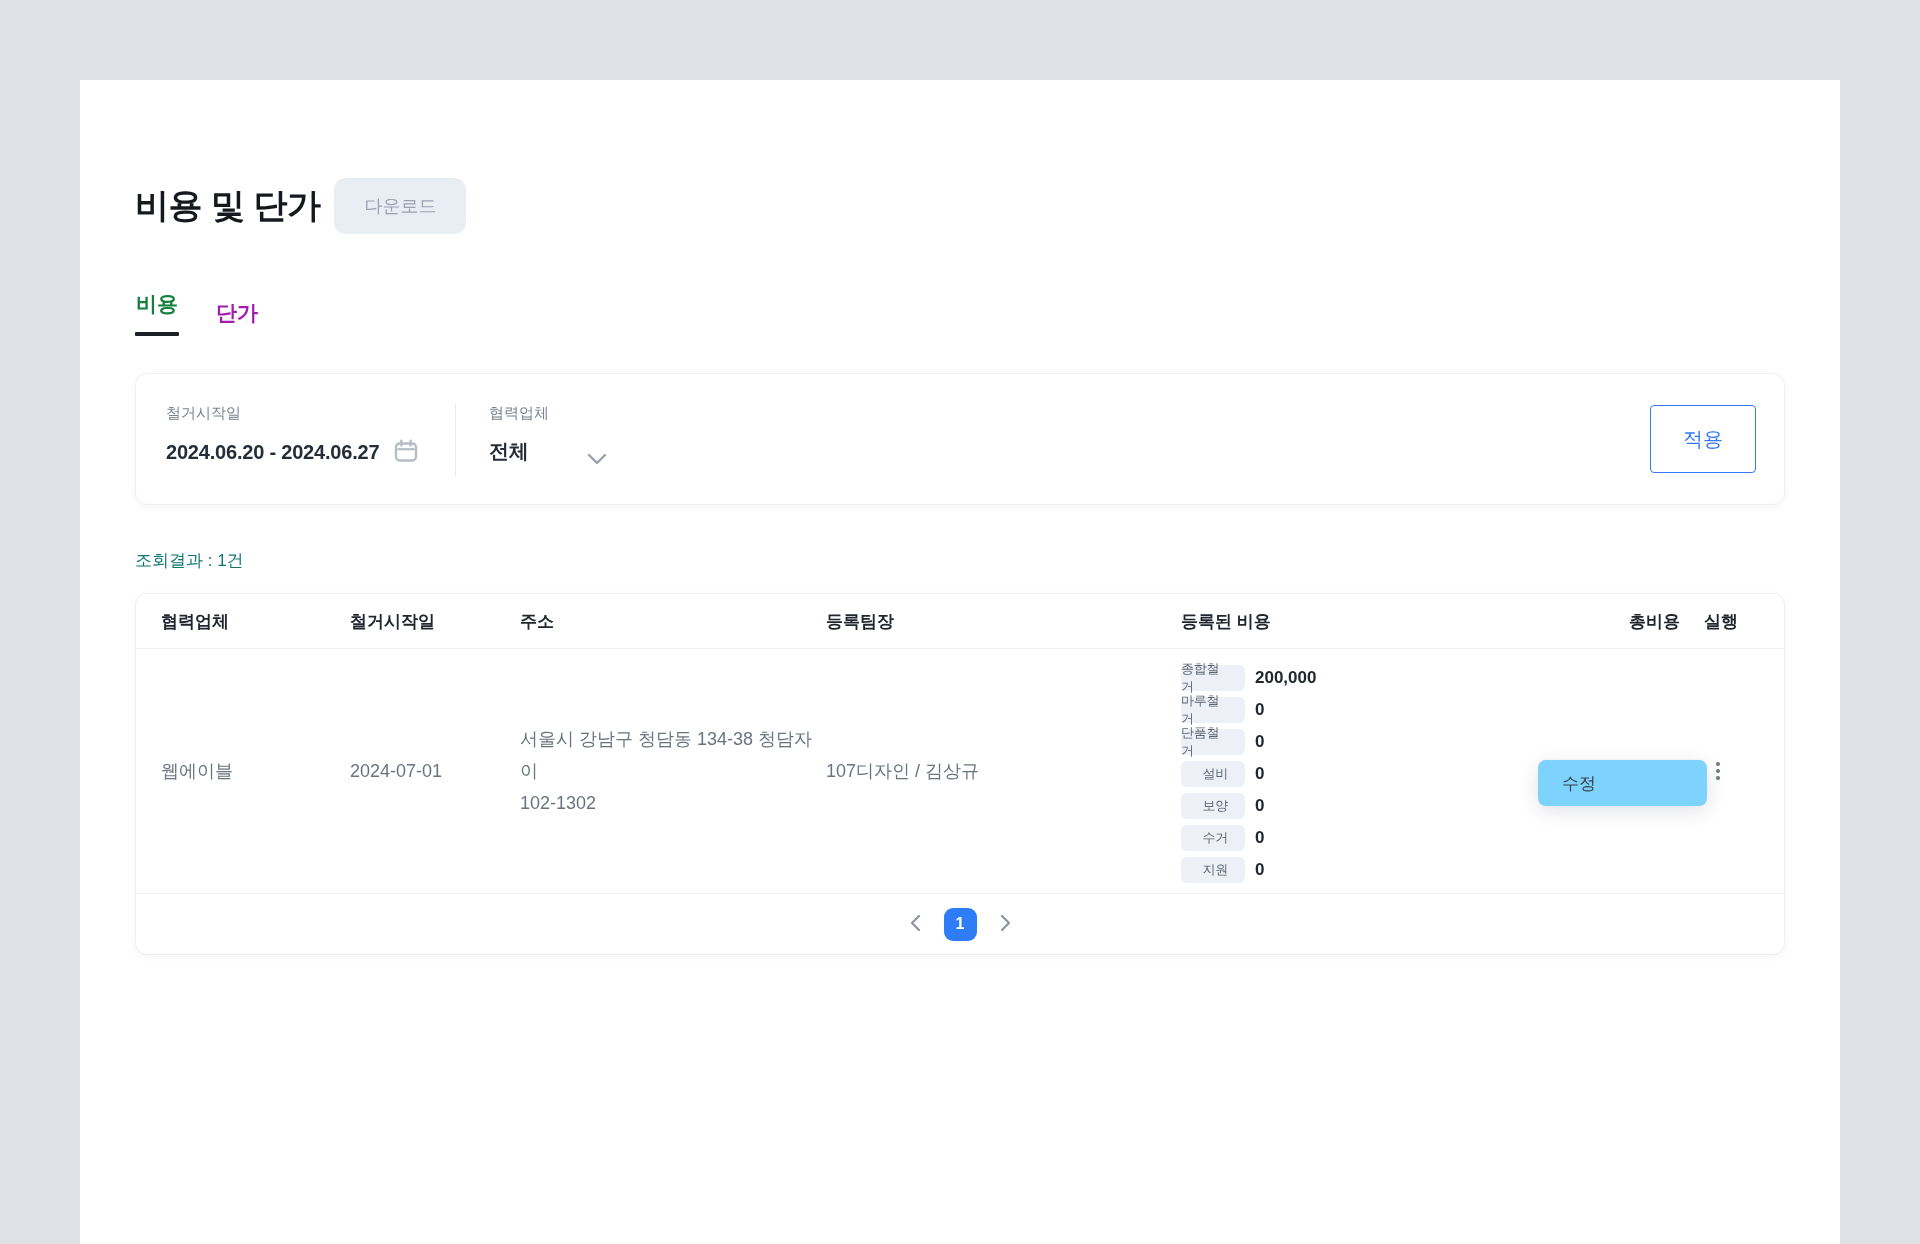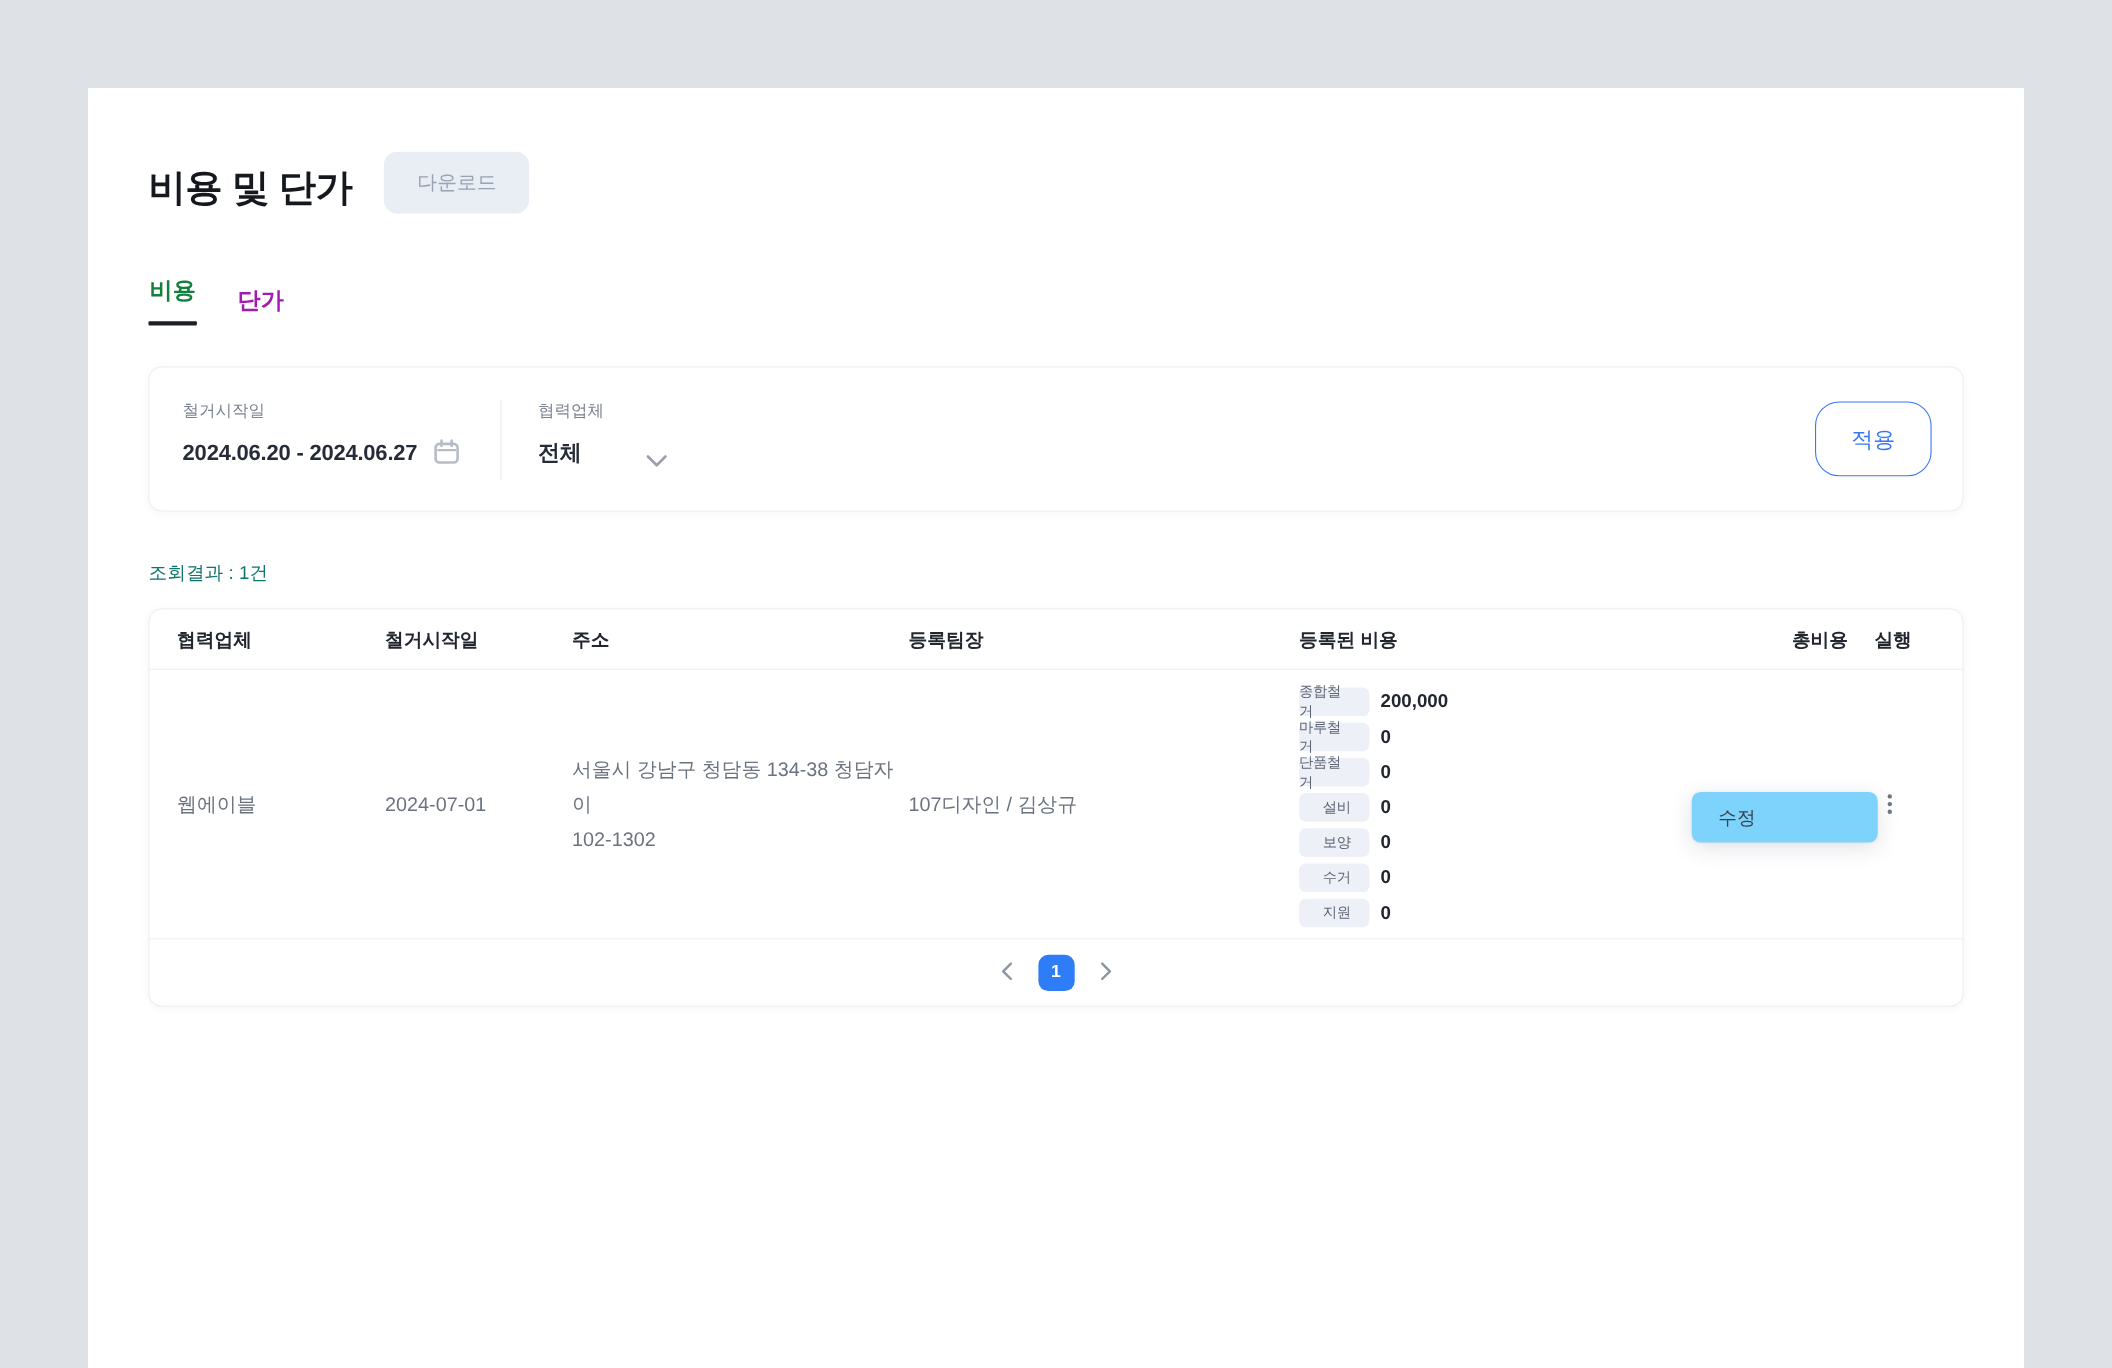--- a/index.html
+++ b/index.html
@@ -10,21 +10,21 @@
     overflow: hidden;
   }
   .panel {
     position: absolute;
     left: 80px; top: 80px;
     width: 1760px; height: 1164px;
     background: #ffffff;
     padding: 58px 0 0 55px;
   }
   
-  .page-header { display: flex; align-items: flex-end; gap: 29px; height: 56px; }
+  .page-header { display: flex; align-items: center; gap: 14px; height: 56px; margin-top: 40px; }
   .page-title {
     font-size: 34px; font-weight: 800; color: #15181d; letter-spacing: -0.5px;
   }
   .btn-download {
     height: 56px; padding: 16px 30px; border: none; cursor: pointer;
     background: #e9edf4; color: #9aa3b2;
     border-radius: 12px; font-size: 18px;
     font-family: inherit;
   }
   
@@ -50,21 +50,21 @@
   .filter-group.second { padding-left: 33px; }
   .filter-label { font-size: 15px; color: #7b8290; margin-bottom: 15px; }
   .filter-value-row { display: flex; align-items: flex-end; cursor: pointer; }
   .filter-value { font-size: 20px; font-weight: 700; color: #272d38; letter-spacing: -0.2px; }
   .filter-value-row .icon { display: inline-flex; margin-left: 14px; }
   .partner-chevron { margin-left: 58px !important; }
   .v-divider { width: 1px; background: #e8eaef; margin: 30px 0 28px 0; }
   .btn-apply {
     margin-left: auto; align-self: center; margin-right: 28px;
     width: 106px; height: 68px; cursor: pointer;
-    background: #ffffff; border: 1.5px solid #3678f5; border-radius: 22px;
+    background: #ffffff; border: 1.5px solid #3678f5; border-radius: 4px;
     color: #3678f5; font-size: 20px; font-family: inherit;
   }
   
   .results-summary { margin-top: 44px; font-size: 17px; color: #0f766e; }
   
   .table-card {
     margin-top: 21px; width: 1650px;
     border: 1px solid #edeff2; border-radius: 12px;
     box-shadow: 0 2px 8px rgba(25, 35, 60, 0.04);
     background: #fff; position: relative;

